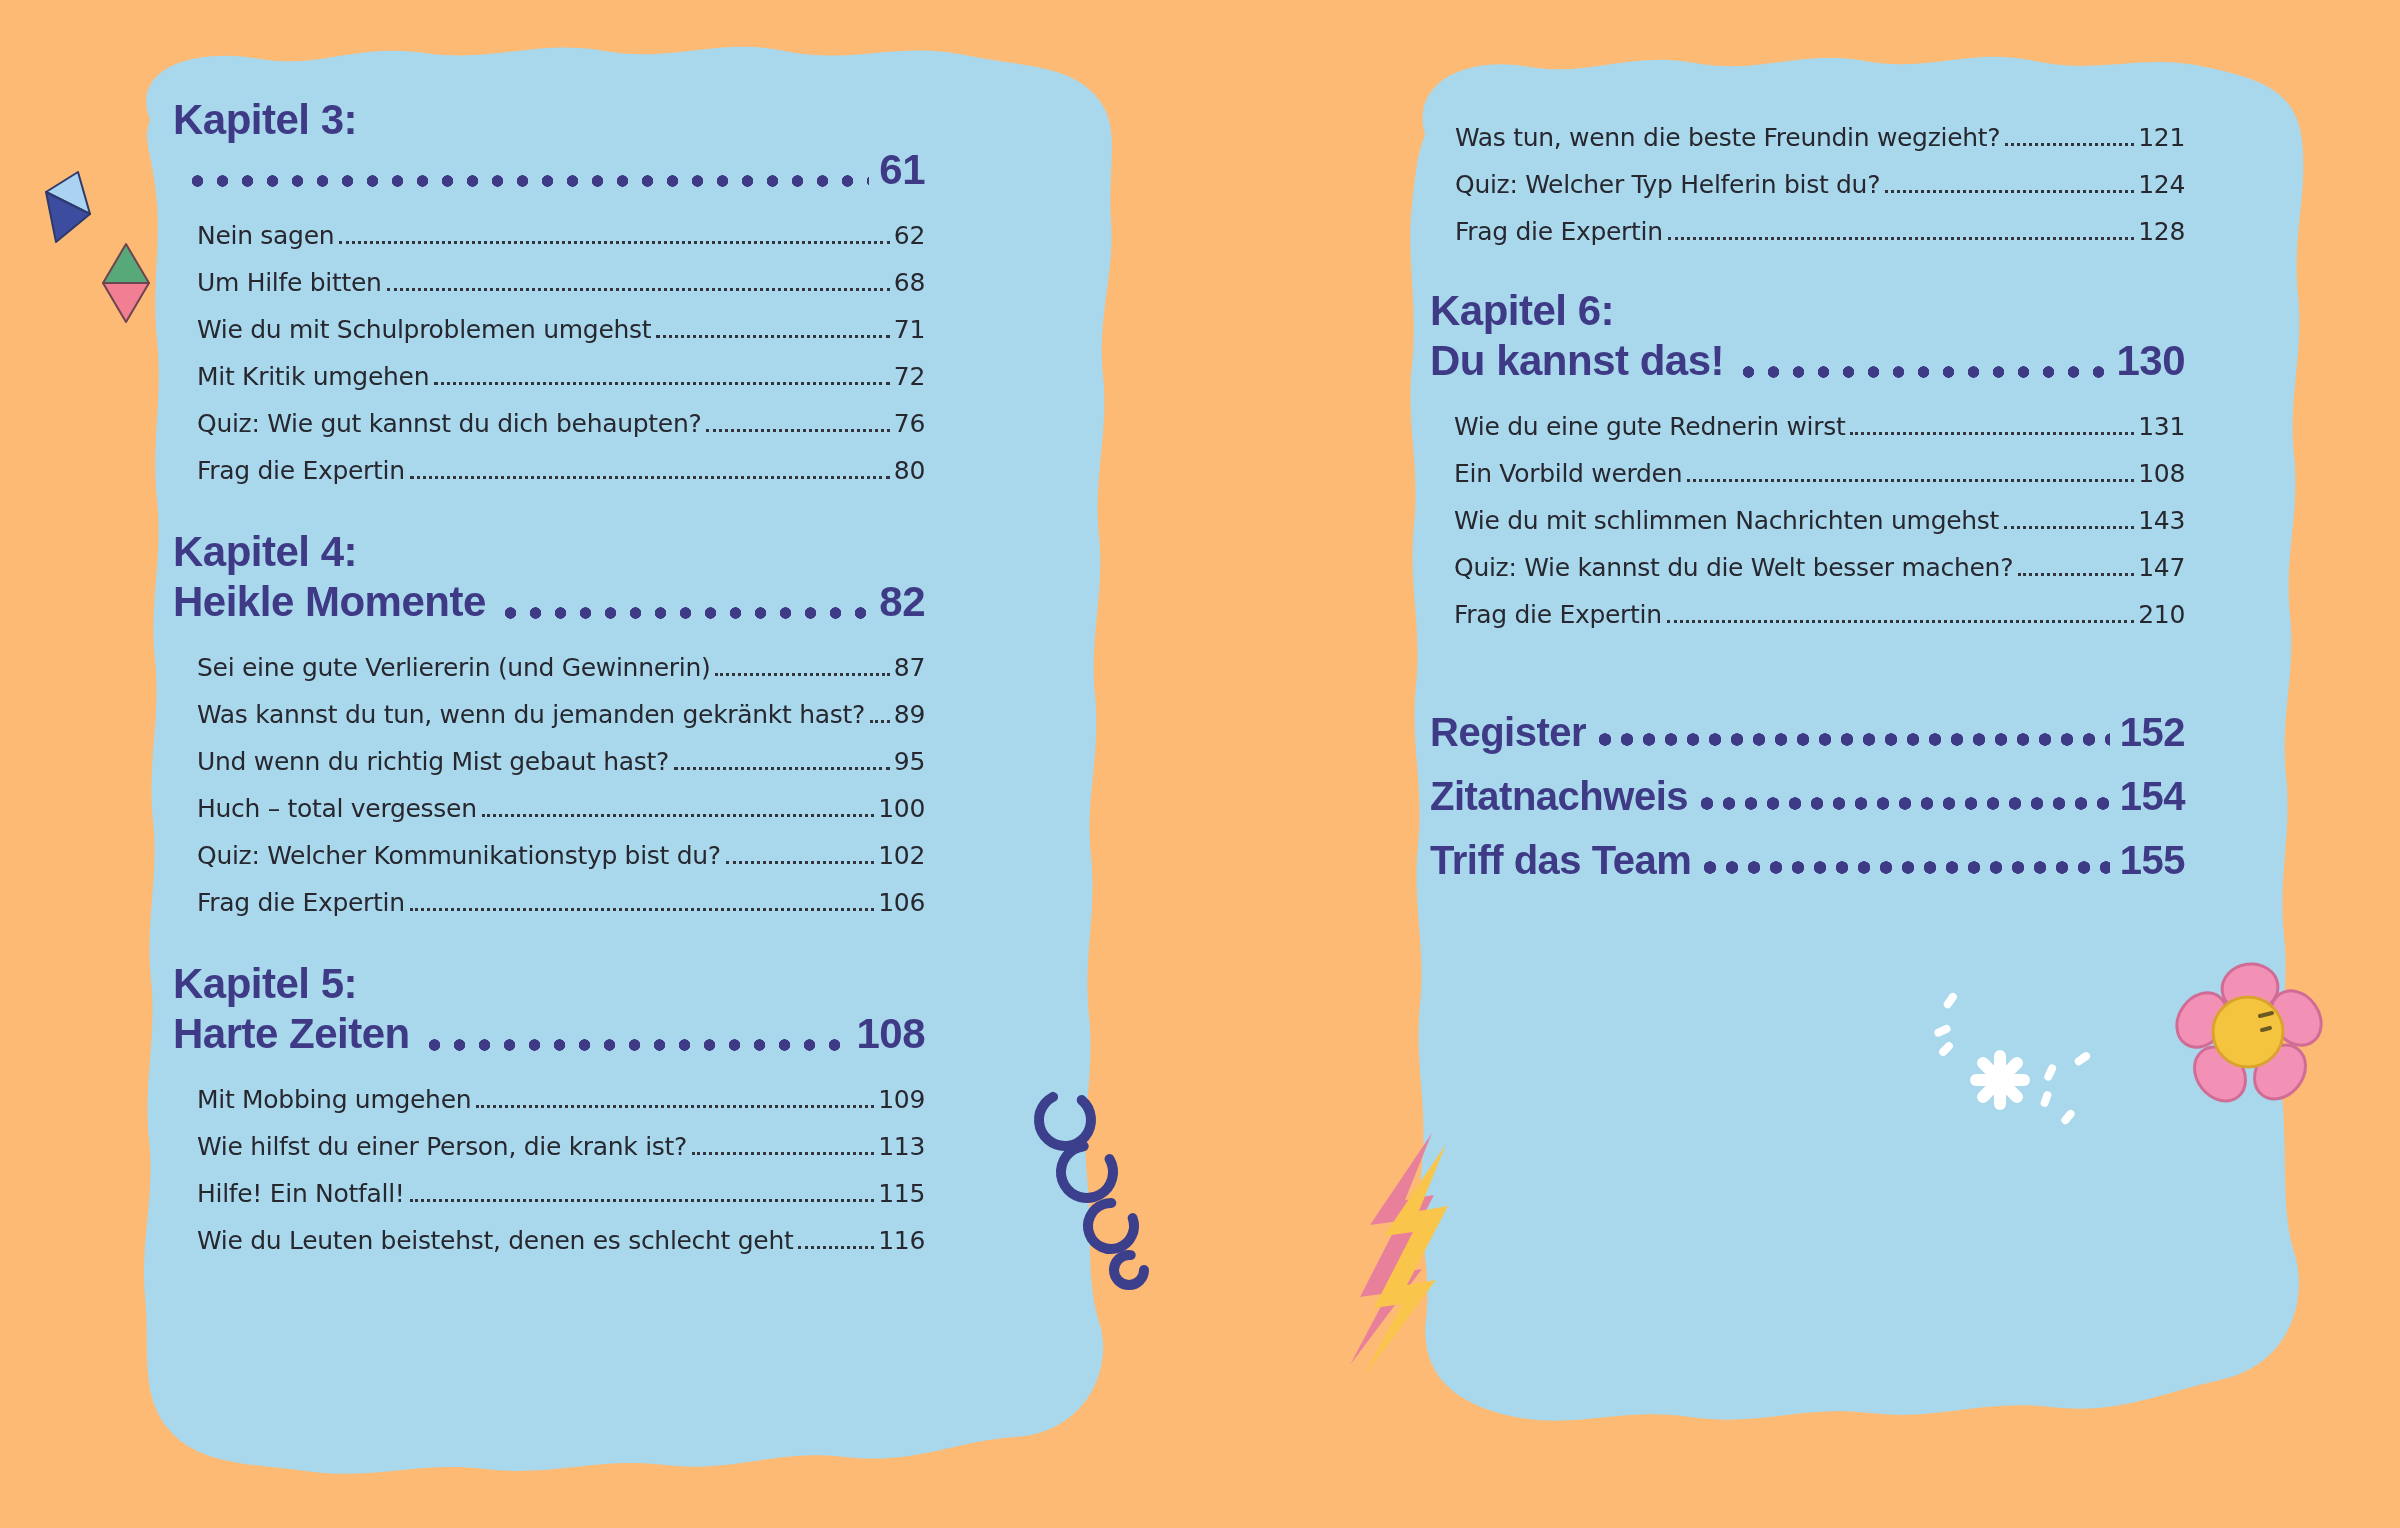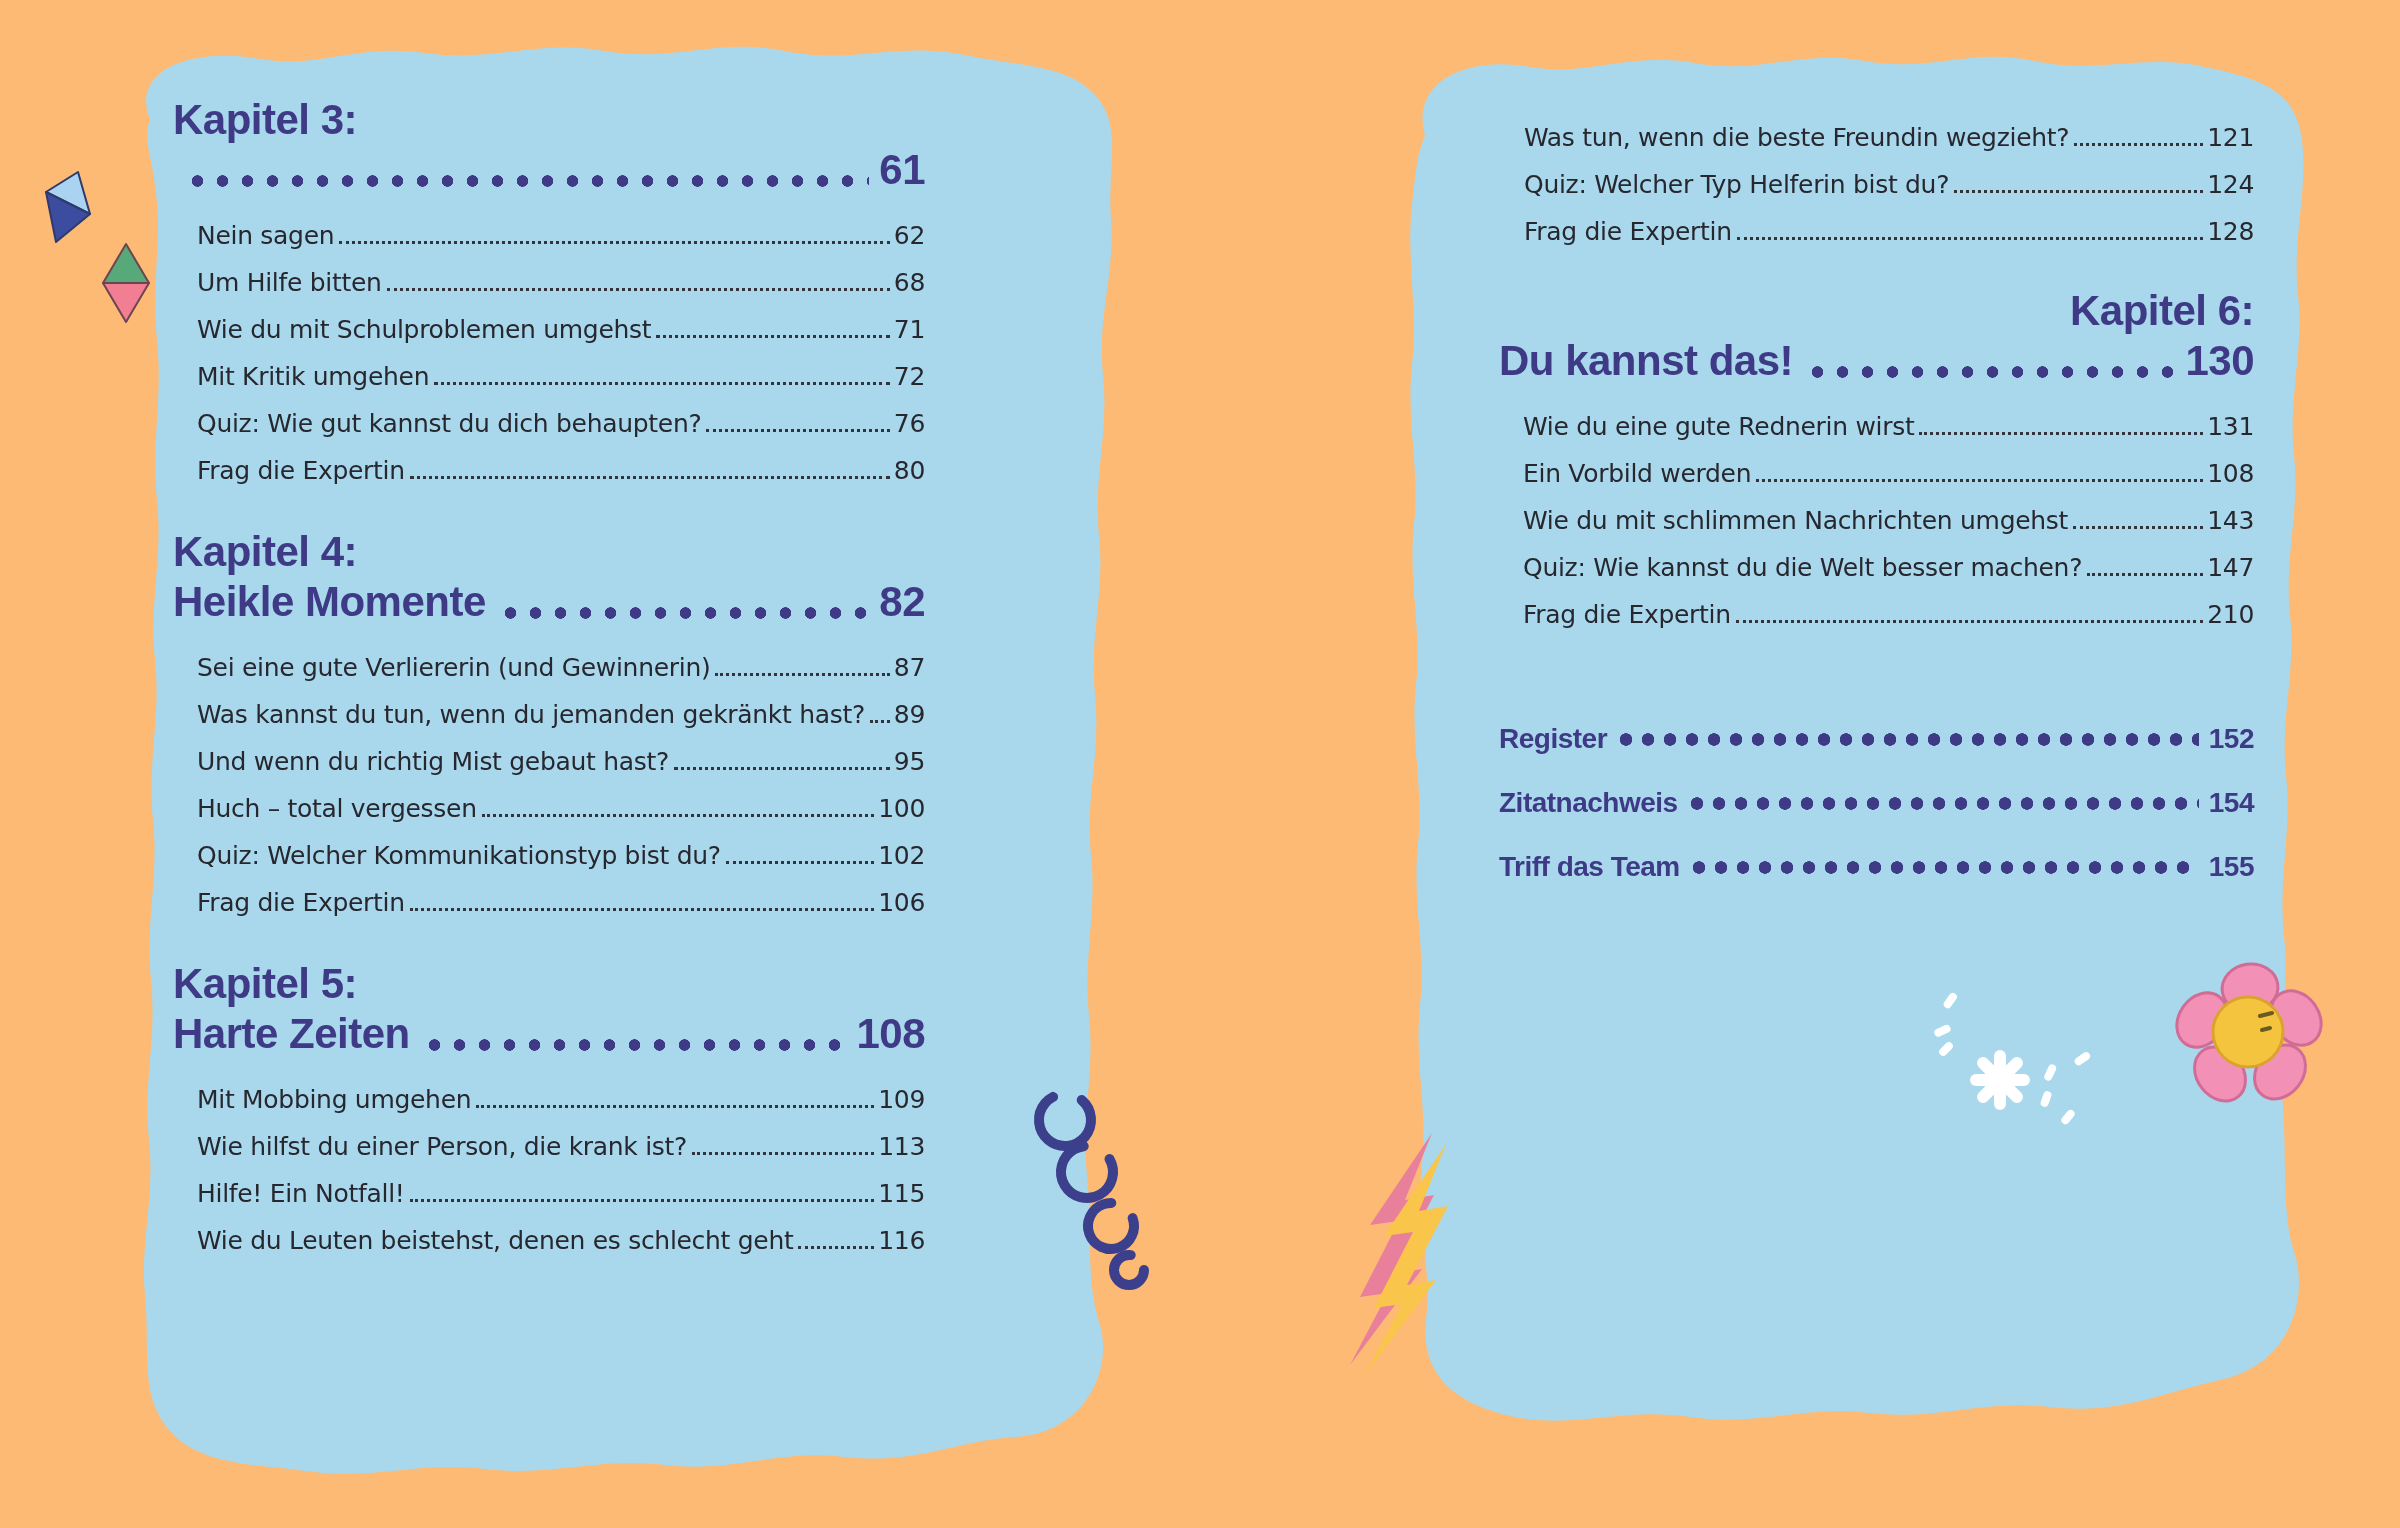--- a/index.html
+++ b/index.html
@@ -11,21 +11,21 @@
   html,body{width:2400px;height:1528px;background:#ffffff;overflow:hidden;
     font-family:"Liberation Sans",sans-serif;}
   .stage{position:relative;width:2400px;height:1528px;background:#fdba74;}
 
   .page-shape{position:absolute;display:block;}
   #leftPageShape{left:55px;top:25px;width:1100px;height:1480px;}
   #rightPageShape{left:1340px;top:35px;width:1010px;height:1460px;}
 
   .content{position:absolute;color:var(--ink);}
   #leftContent{left:173px;top:95px;width:752px;}
-  #rightContent{left:1499px;top:105px;width:755px;text-align:right;}
+  #rightContent{left:1430px;top:105px;width:755px;}
 
   h2.ch-head{font-family:"Liberation Sans",sans-serif;font-weight:bold;
     color:var(--indigo);font-size:42px;line-height:1.19;letter-spacing:-0.5px;}
   .ch-line2{display:flex;align-items:flex-end;}
   .ch-title{white-space:nowrap;}
   .bigdots{flex:1;height:14px;margin:0 10px 7px 12px;min-width:30px;
     background-image:radial-gradient(circle,var(--indigo) 5.5px,rgba(0,0,0,0) 6px);
     background-size:25px 14px;background-repeat:repeat-x;background-position:left center;}
   .ch-page{white-space:nowrap;}
 
@@ -38,21 +38,21 @@
   .row .n{white-space:nowrap;}
 
   .chapter{margin-bottom:42px;}
   .chapter:last-child{margin-bottom:0;}
 
   #rightIntro{margin-bottom:40px;padding-left:25px;}
   #rightIntro .row{padding-left:0;}
   #rightChapters{margin-bottom:62px;}
 
   .backmatter .bm-row{display:flex;align-items:flex-end;height:64px;
-    color:var(--indigo);font-weight:bold;font-size:28px;letter-spacing:-0.5px;}
+    color:var(--indigo);font-weight:bold;font-size:40px;letter-spacing:-0.5px;}
   .bm-dots{flex:1;height:15px;margin:0 10px 8px 8px;min-width:30px;
     background-image:radial-gradient(circle,var(--indigo) 6px,rgba(0,0,0,0) 6.5px);
     background-size:22px 15px;background-repeat:repeat-x;background-position:left center;}
 
   .deco{position:absolute;}
 </style>
 </head>
 <body>
 
 <div class="stage">

